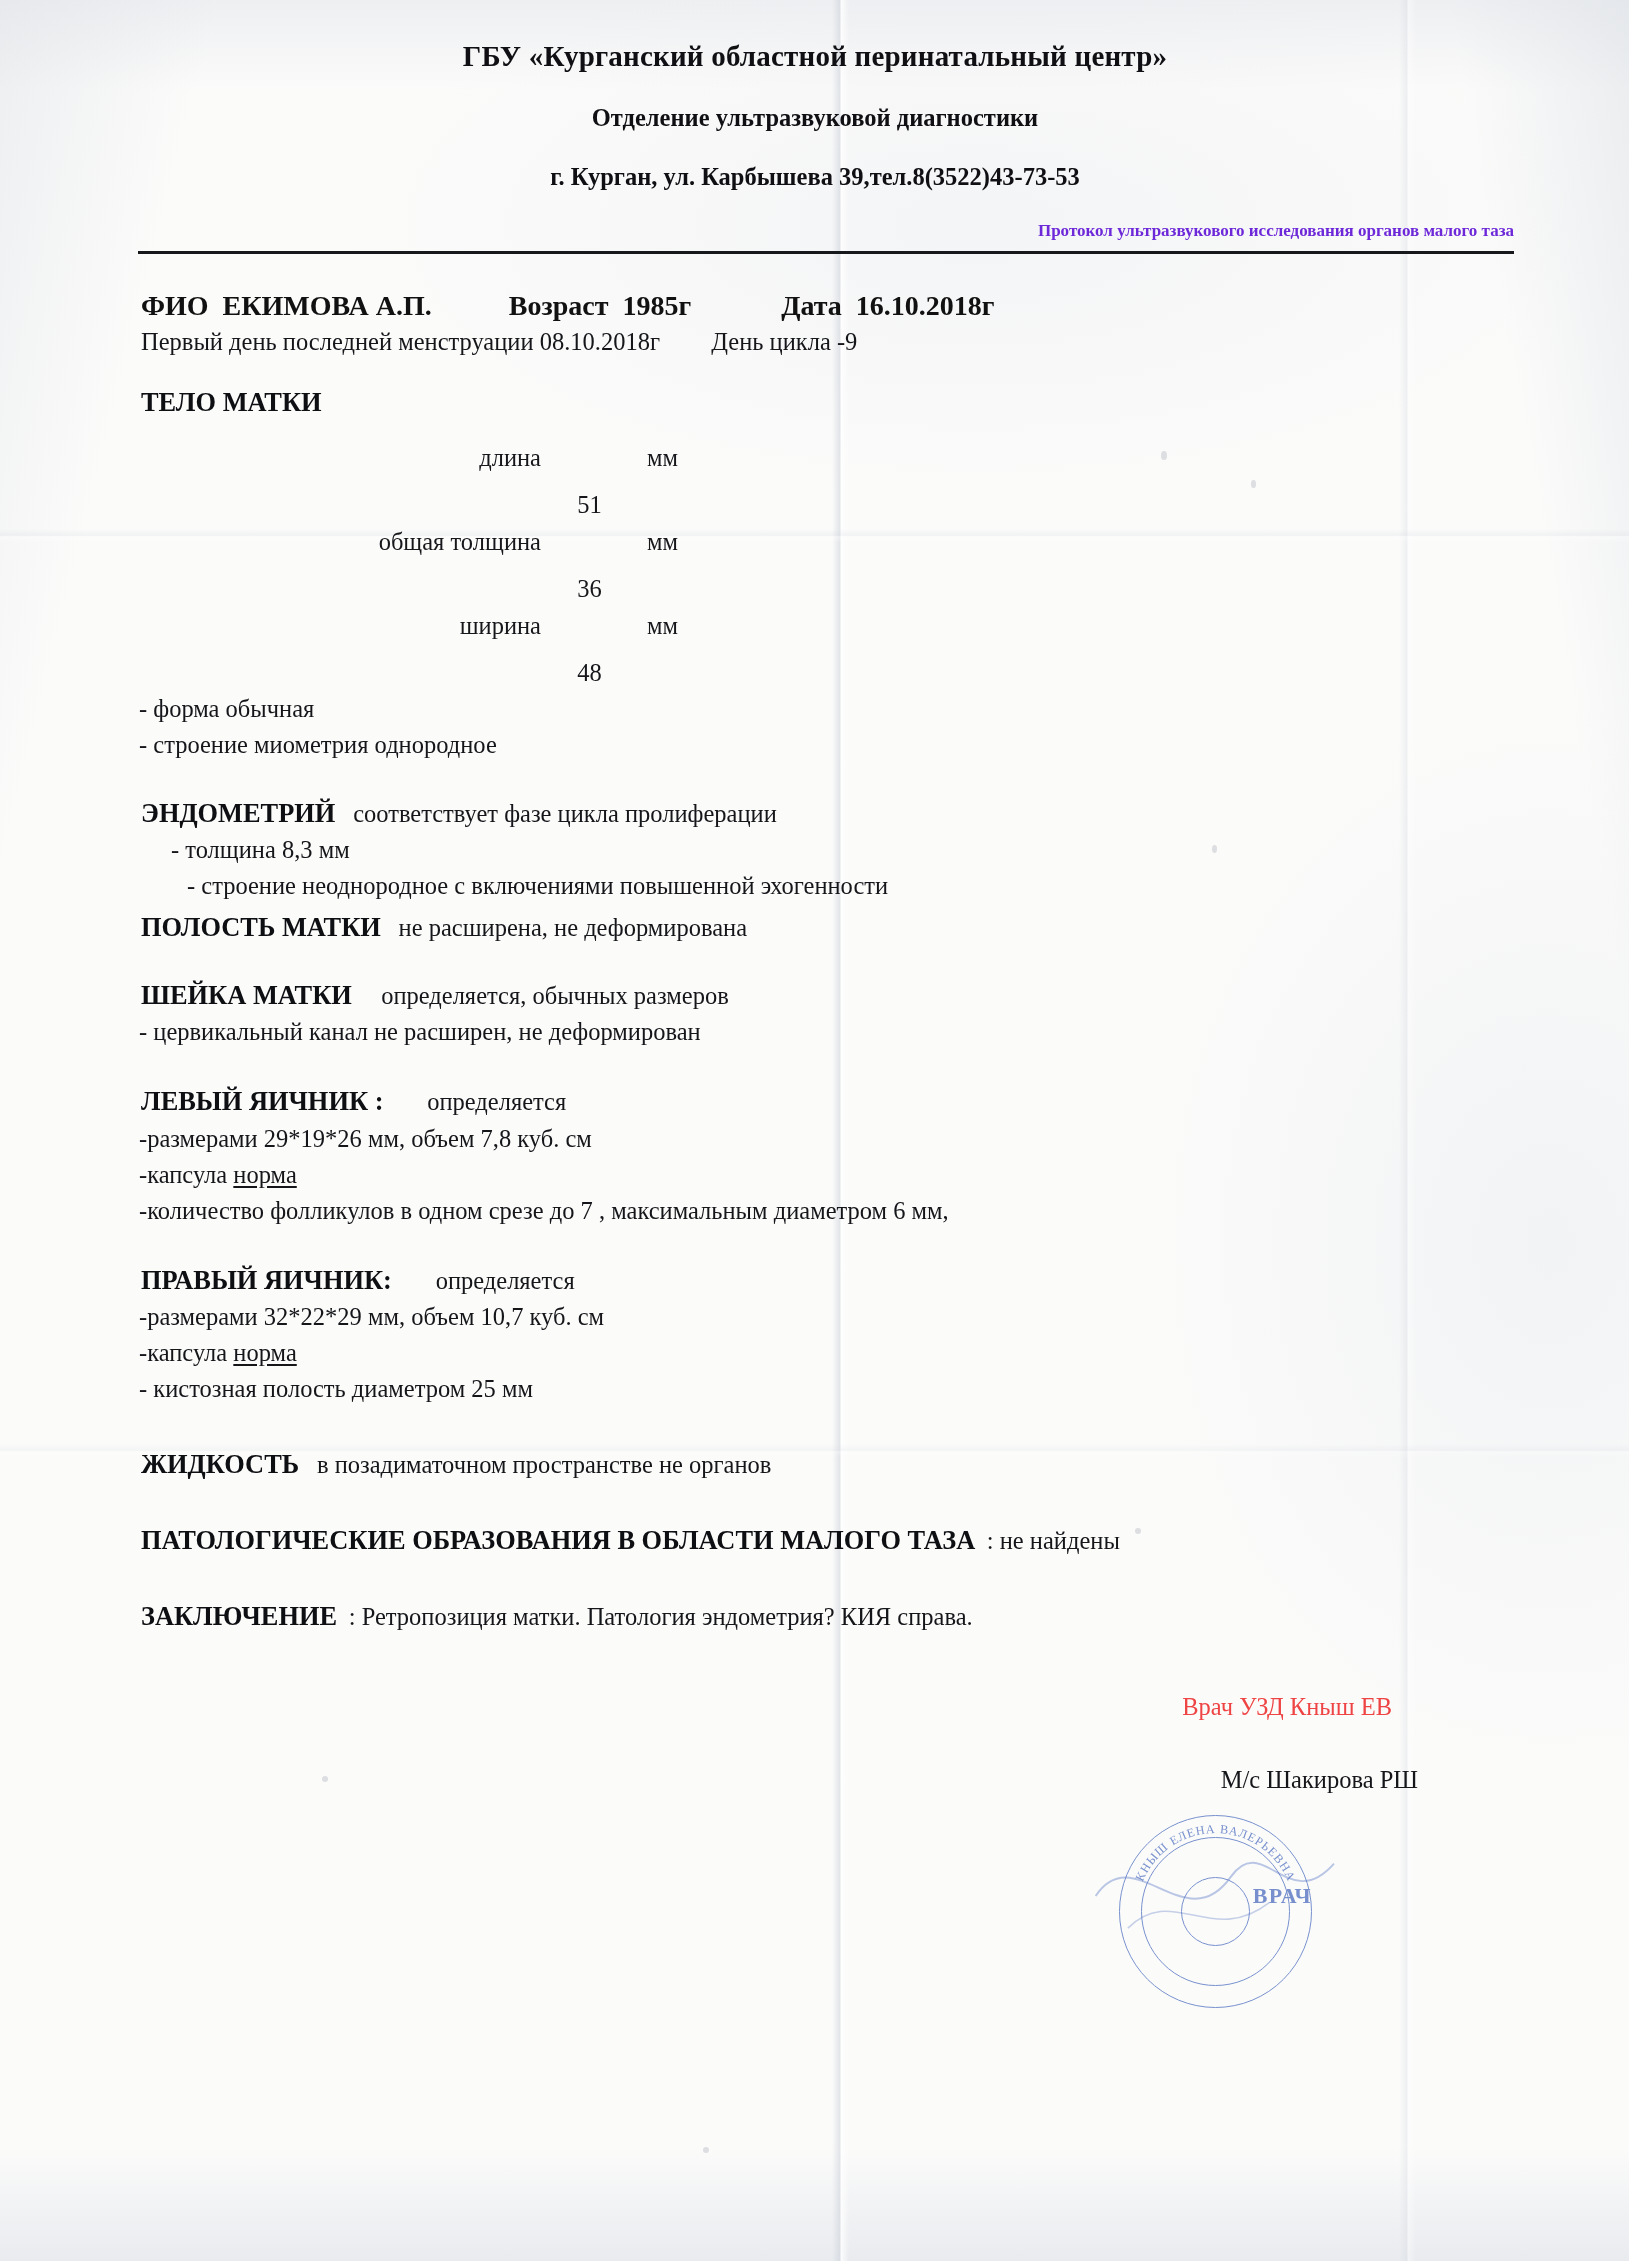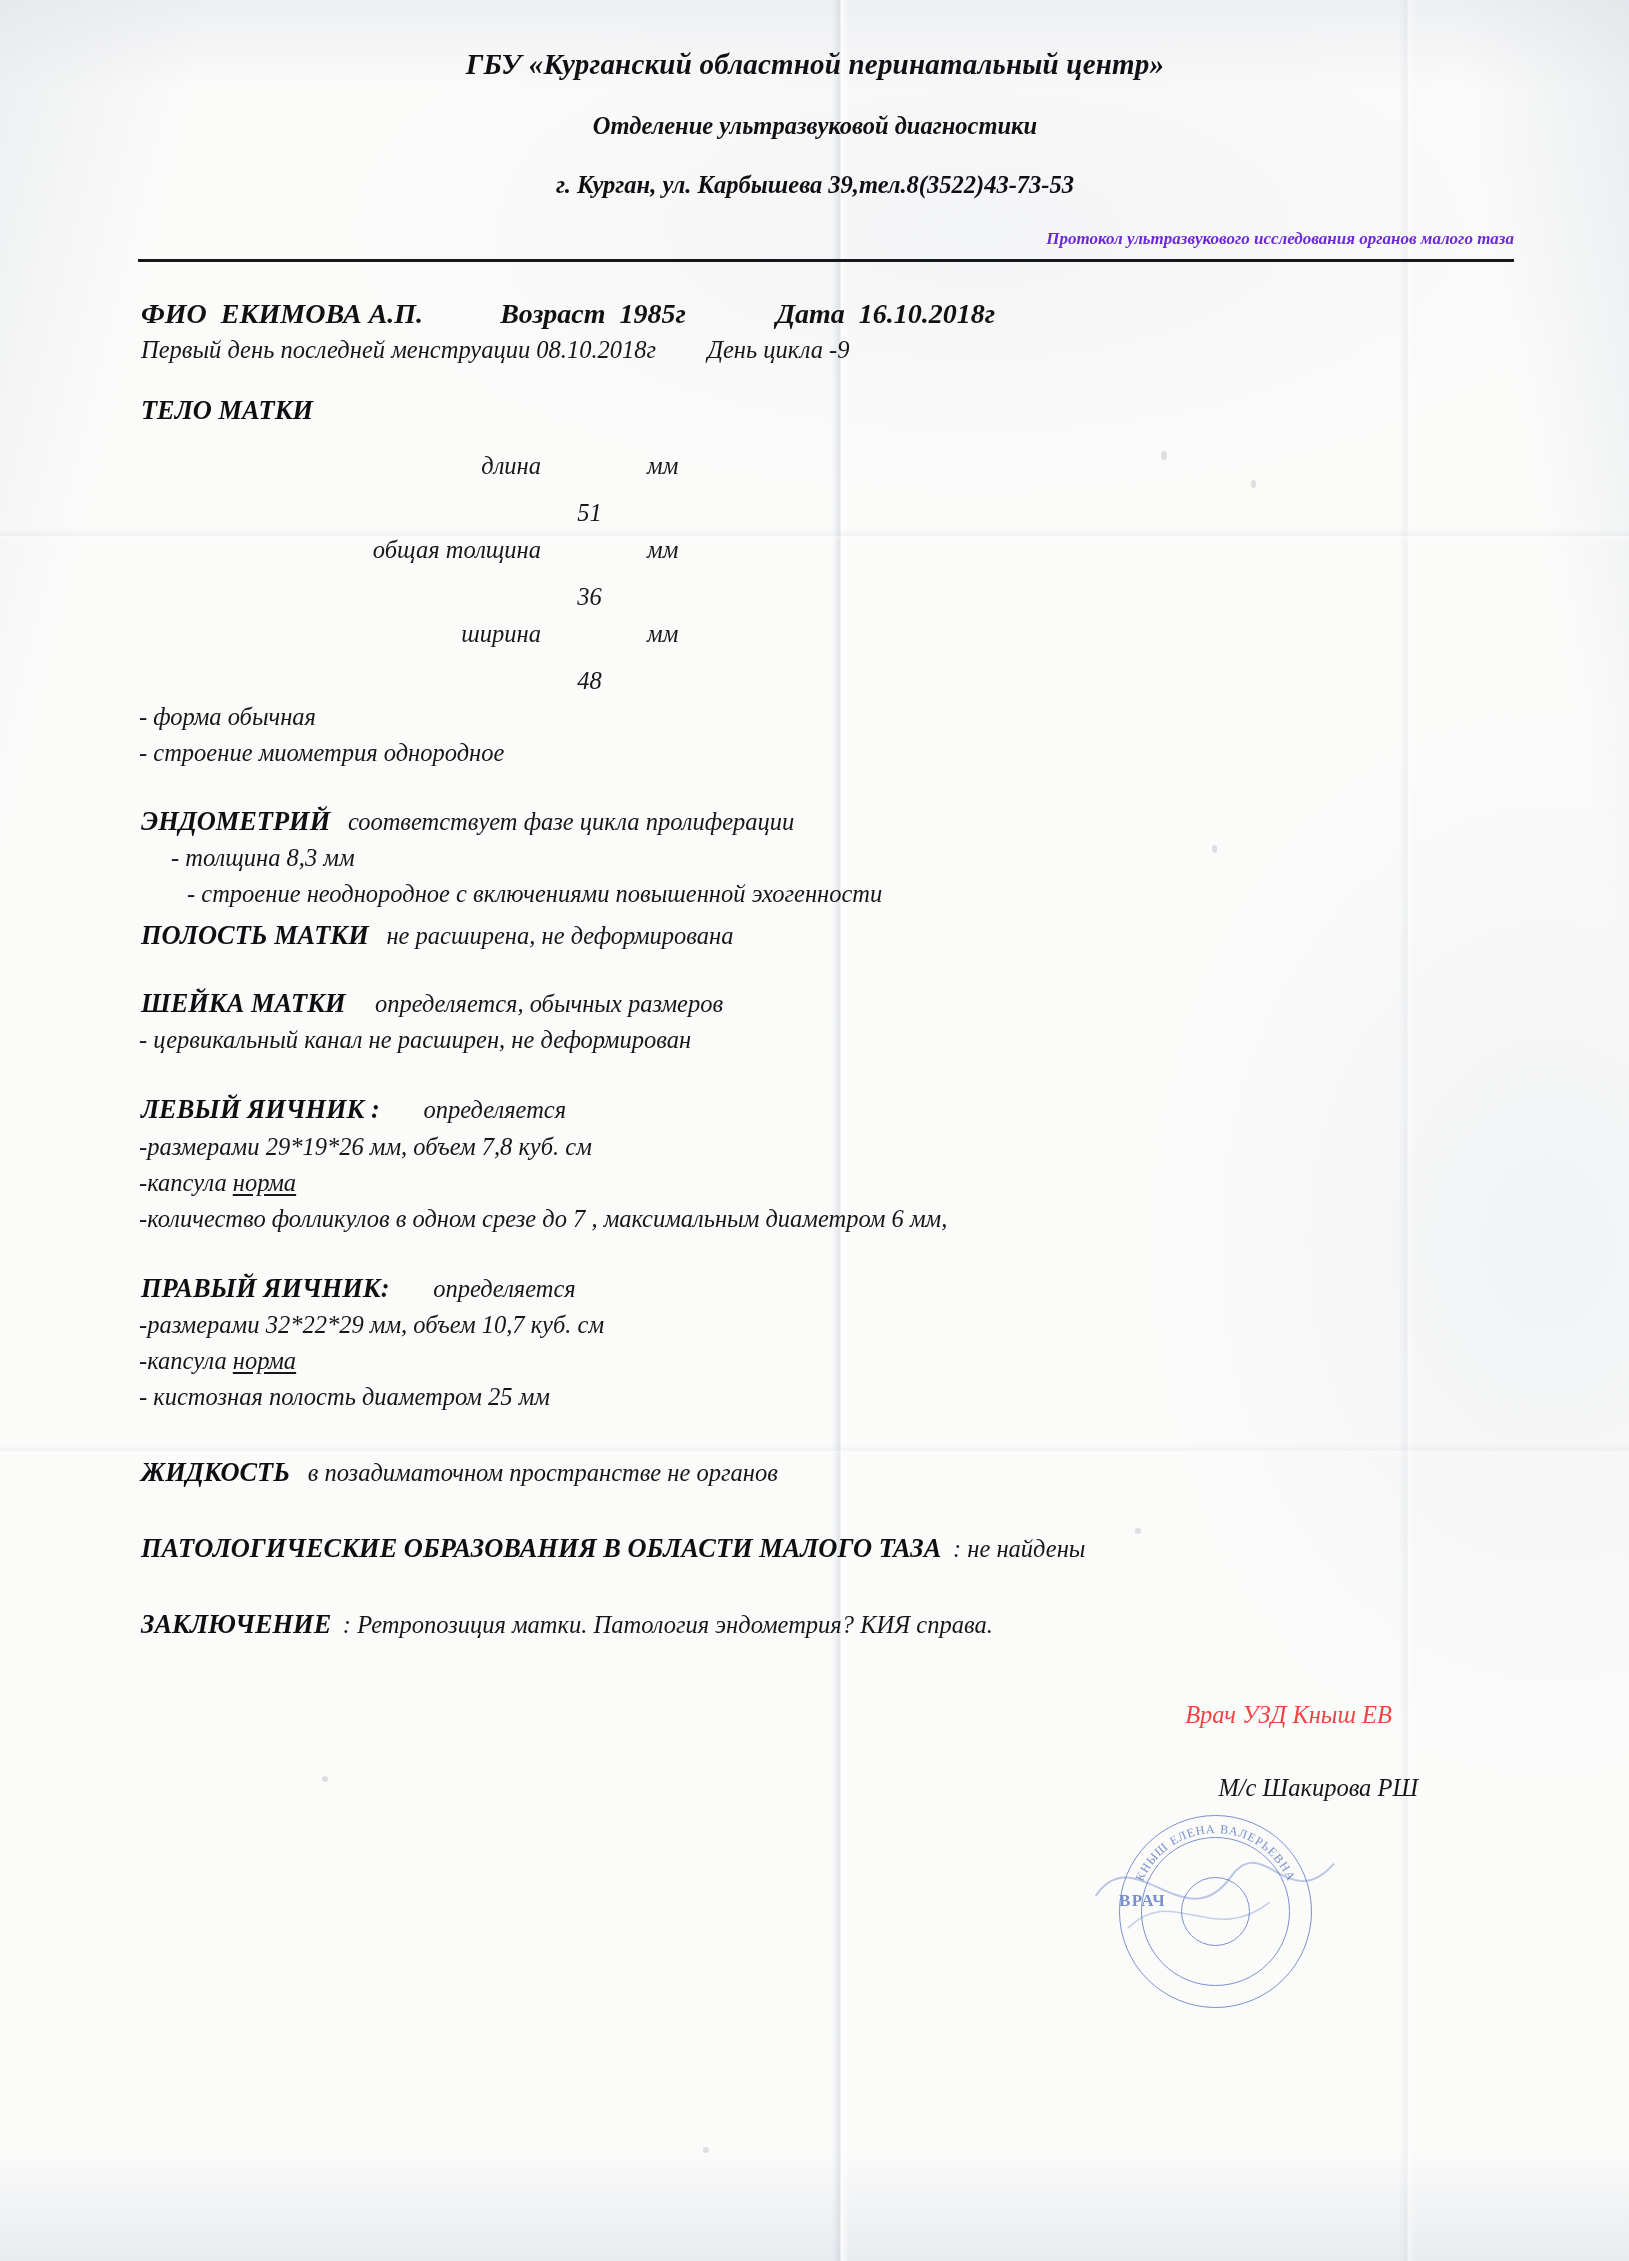--- a/index.html
+++ b/index.html
@@ -40,22 +40,21 @@
     background: linear-gradient(to right, rgba(210,214,220,0) 0%, rgba(205,210,218,0.55) 45%, rgba(255,255,255,0.8) 55%, rgba(210,214,220,0) 100%);
   }
   .crease-h {
     left: 0; right: 0;
     height: 14px;
     background: linear-gradient(to bottom, rgba(210,214,220,0) 0%, rgba(206,211,219,0.5) 45%, rgba(255,255,255,0.75) 55%, rgba(210,214,220,0) 100%);
   }
 
   .content {
     position: relative;
-    padding: 11px 77px;
-    font-style: italic;
+    padding: 3px 77px;
   }
 
   .hdr {
     text-align: center;
     font-weight: bold;
     color: #101014;
   }
   .hdr1 { font-size: 29px; padding-top: 37px; letter-spacing: 0.2px;}
   .hdr2 { font-size: 24.5px; padding-top: 31px; }
   .hdr3 { font-size: 24.5px; padding-top: 31px; }
@@ -166,24 +165,24 @@
     position: absolute;
     border-radius: 50%;
     border: 1.9px solid #5b79c4;
   }
   .ring-out { inset: 0; }
   .ring-in { inset: 22px; border-width: 1.3px; }
   .ring-in2 { inset: 62px; border-width: 1.3px; }
   .stamp-center {
     position: absolute;
     left: 0; right: 0;
-    top: 76px;
-    text-align: left;
+    top: 68px;
+    text-align: right;
     color: #5b79c4;
-    font-size: 17px;
+    font-size: 22px;
     font-weight: bold;
     letter-spacing: 1.3px;
   }
   .stamp-arc {
     position: absolute;
     inset: 0;
   }
   .stamp-arc text {
     fill: #5b79c4;
     font-size: 19px;

